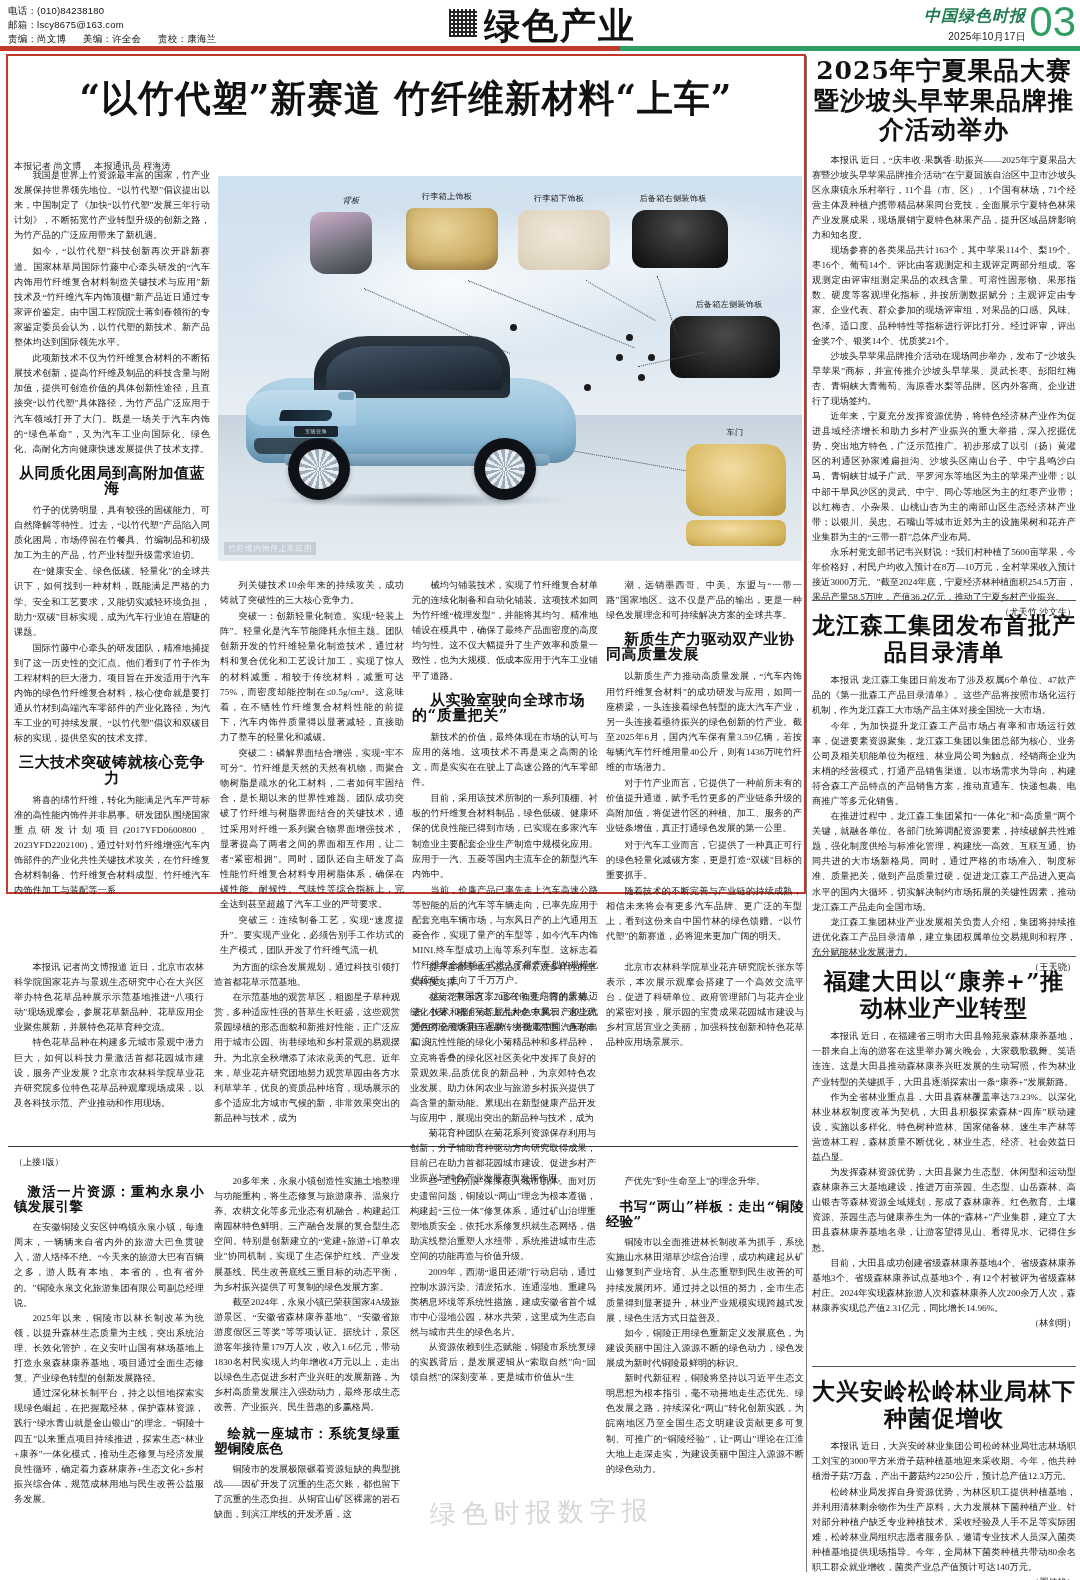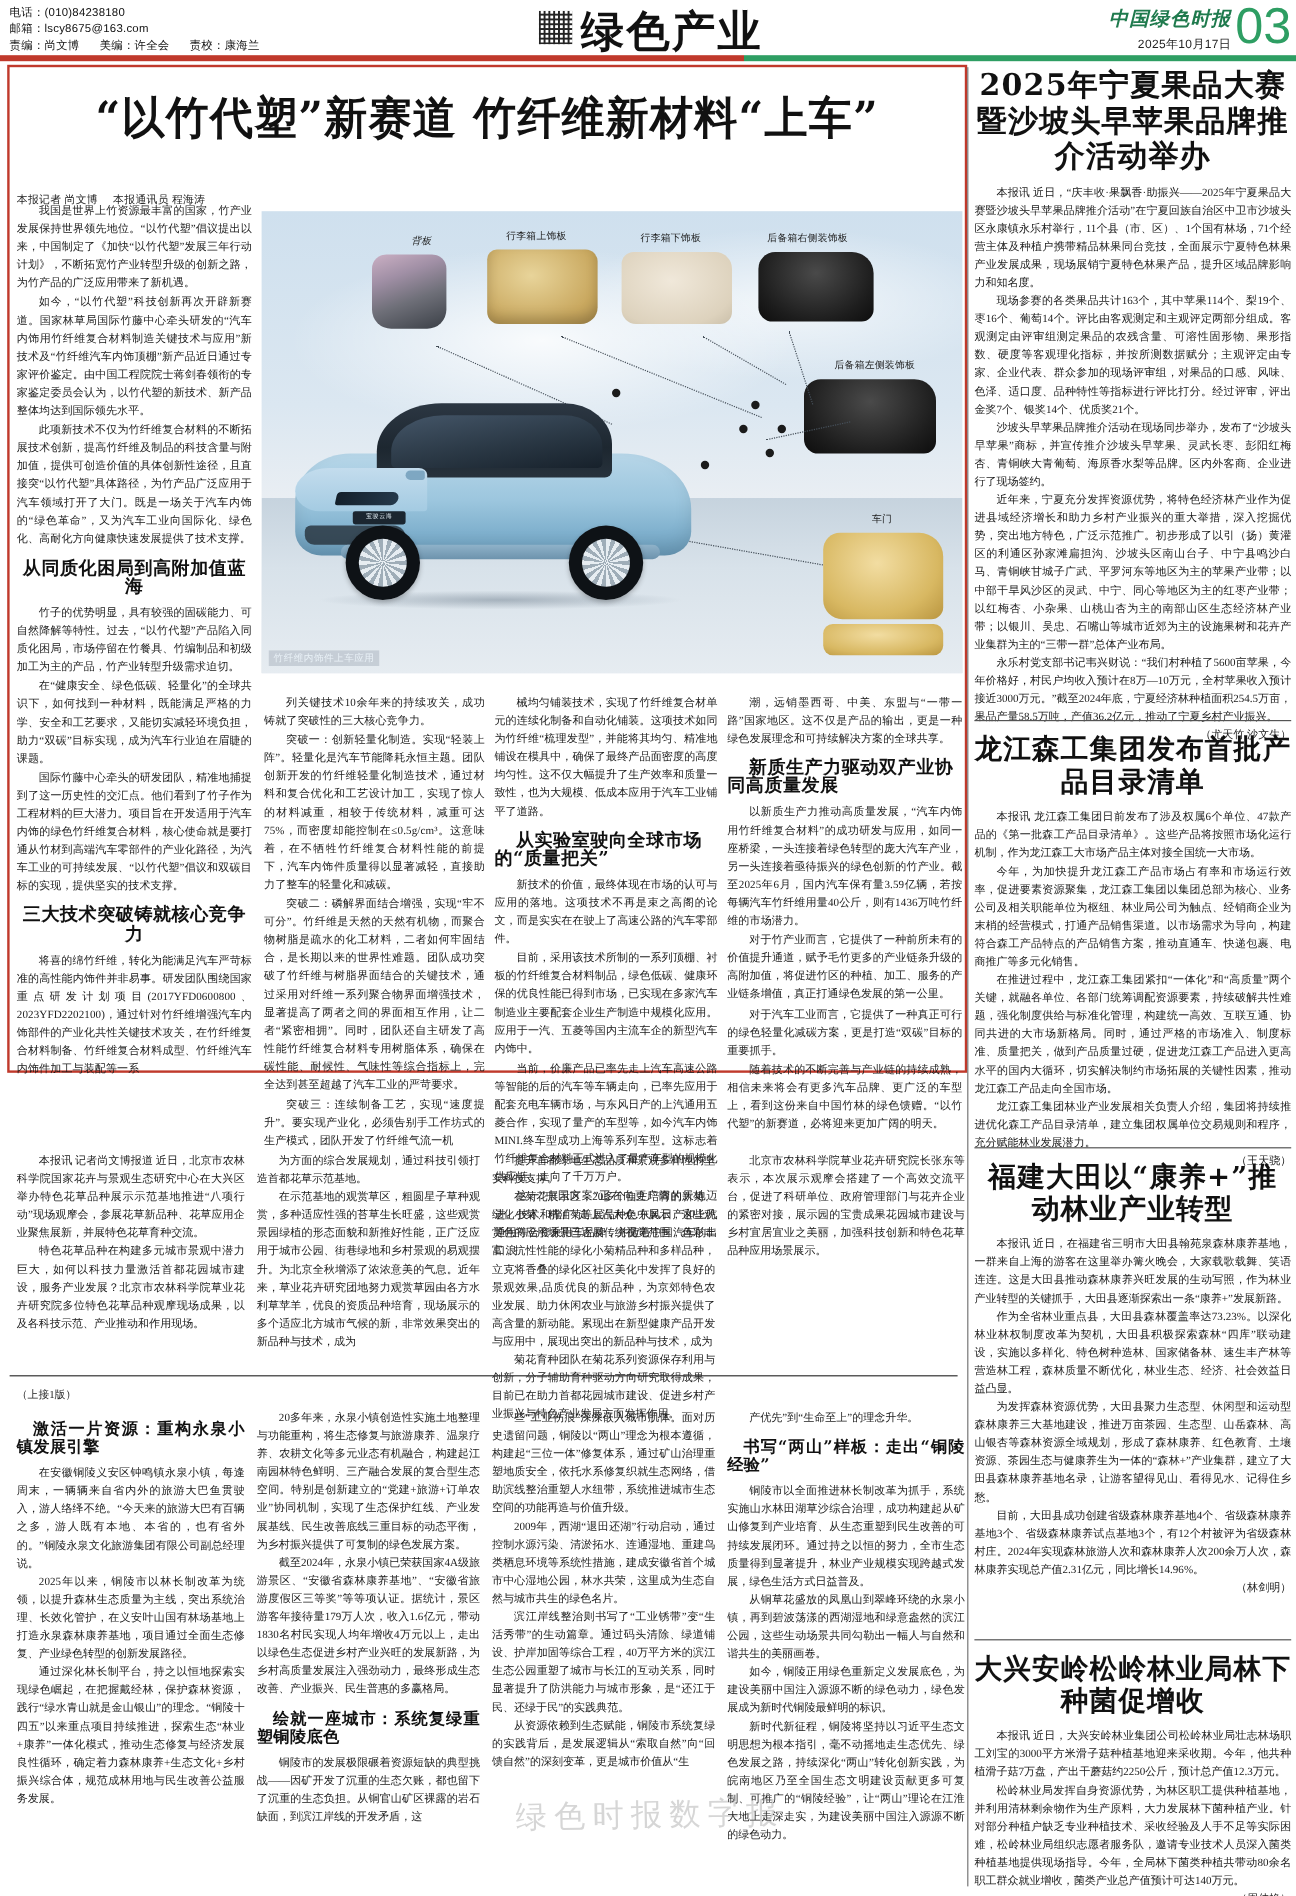--- a/index.html
+++ b/index.html
@@ -391,29 +391,27 @@
     <div class="ccol cc2">
       <p>20多年来，永泉小镇创造性实施土地整理与功能重构，将生态修复与旅游康养、温泉疗养、农耕文化等多元业态有机融合，构建起江南园林特色鲜明、三产融合发展的复合型生态空间。特别是创新建立的“党建+旅游+订单农业”协同机制，实现了生态保护红线、产业发展基线、民生改善底线三重目标的动态平衡，为乡村振兴提供了可复制的绿色发展方案。</p>
       <p>截至2024年，永泉小镇已荣获国家4A级旅游景区、“安徽省森林康养基地”、“安徽省旅游度假区三等奖”等等项认证。据统计，景区游客年接待量179万人次，收入1.6亿元，带动1830名村民实现人均年增收4万元以上，走出以绿色生态促进乡村产业兴旺的发展新路，为乡村高质量发展注入强劲动力，最终形成生态改善、产业振兴、民生普惠的多赢格局。</p>
       <h4>绘就一座城市：系统复绿重塑铜陵底色</h4>
       <p>铜陵市的发展极限碾着资源短缺的典型挑战——因矿开发了沉重的生态欠账，都也留下了沉重的生态负担。从铜官山矿区裸露的岩石缺面，到滨江岸线的开发矛盾，这</p>
     </div>
 
     <div class="ccol cc3">
       <p>些“工业伤痕”深深嵌入城市肌体。面对历史遗留问题，铜陵以“两山”理念为根本遵循，构建起“三位一体”修复体系，通过矿山治理重塑地质安全，依托水系修复织就生态网络，借助滨线整治重塑人水纽带，系统推进城市生态空间的功能再造与价值升级。</p>
       <p>2009年，西湖“退田还湖”行动启动，通过控制水源污染、清淤拓水、连通湿地、重建鸟类栖息环境等系统性措施，建成安徽省首个城市中心湿地公园，林水共荣，这里成为生态自然与城市共生的绿色名片。</p>
-      <p>滨江岸线整治则书写了“工业锈带”变“生活秀带”的生动篇章。通过码头清除、绿道铺设、护岸加固等综合工程，40万平方米的滨江生态公园重塑了城市与长江的互动关系，同时显著提升了防洪能力与城市形象，是“还江于民、还绿于民”的实践典范。</p>
       <p>从资源依赖到生态赋能，铜陵市系统复绿的实践背后，是发展逻辑从“索取自然”向“回馈自然”的深刻变革，更是城市价值从“生</p>
     </div>
 
     <div class="ccol cc4">
       <p>产优先”到“生命至上”的理念升华。</p>
       <h4>书写“两山”样板：走出“铜陵经验”</h4>
       <p>铜陵市以全面推进林长制改革为抓手，系统实施山水林田湖草沙综合治理，成功构建起从矿山修复到产业培育、从生态重塑到民生改善的可持续发展闭环。通过持之以恒的努力，全市生态质量得到显著提升，林业产业规模实现跨越式发展，绿色生活方式日益普及。</p>
-      <p>从铜草花盛放的凤凰山到翠峰环绕的永泉小镇，再到碧波荡漾的西湖湿地和绿意盎然的滨江公园，这些生动场景共同勾勒出一幅人与自然和谐共生的美丽画卷。</p>
       <p>如今，铜陵正用绿色重新定义发展底色，为建设美丽中国注入源源不断的绿色动力，绿色发展成为新时代铜陵最鲜明的标识。</p>
       <p>新时代新征程，铜陵将坚持以习近平生态文明思想为根本指引，毫不动摇地走生态优先、绿色发展之路，持续深化“两山”转化创新实践，为皖南地区乃至全国生态文明建设贡献更多可复制、可推广的“铜陵经验”，让“两山”理论在江淮大地上走深走实，为建设美丽中国注入源源不断的绿色动力。</p>
       <p></p>
     </div>
   </div>
 
   <div class="vline" style="left:806px; top:56px; height:1516px;"></div>
 
   <div class="rail">
 

